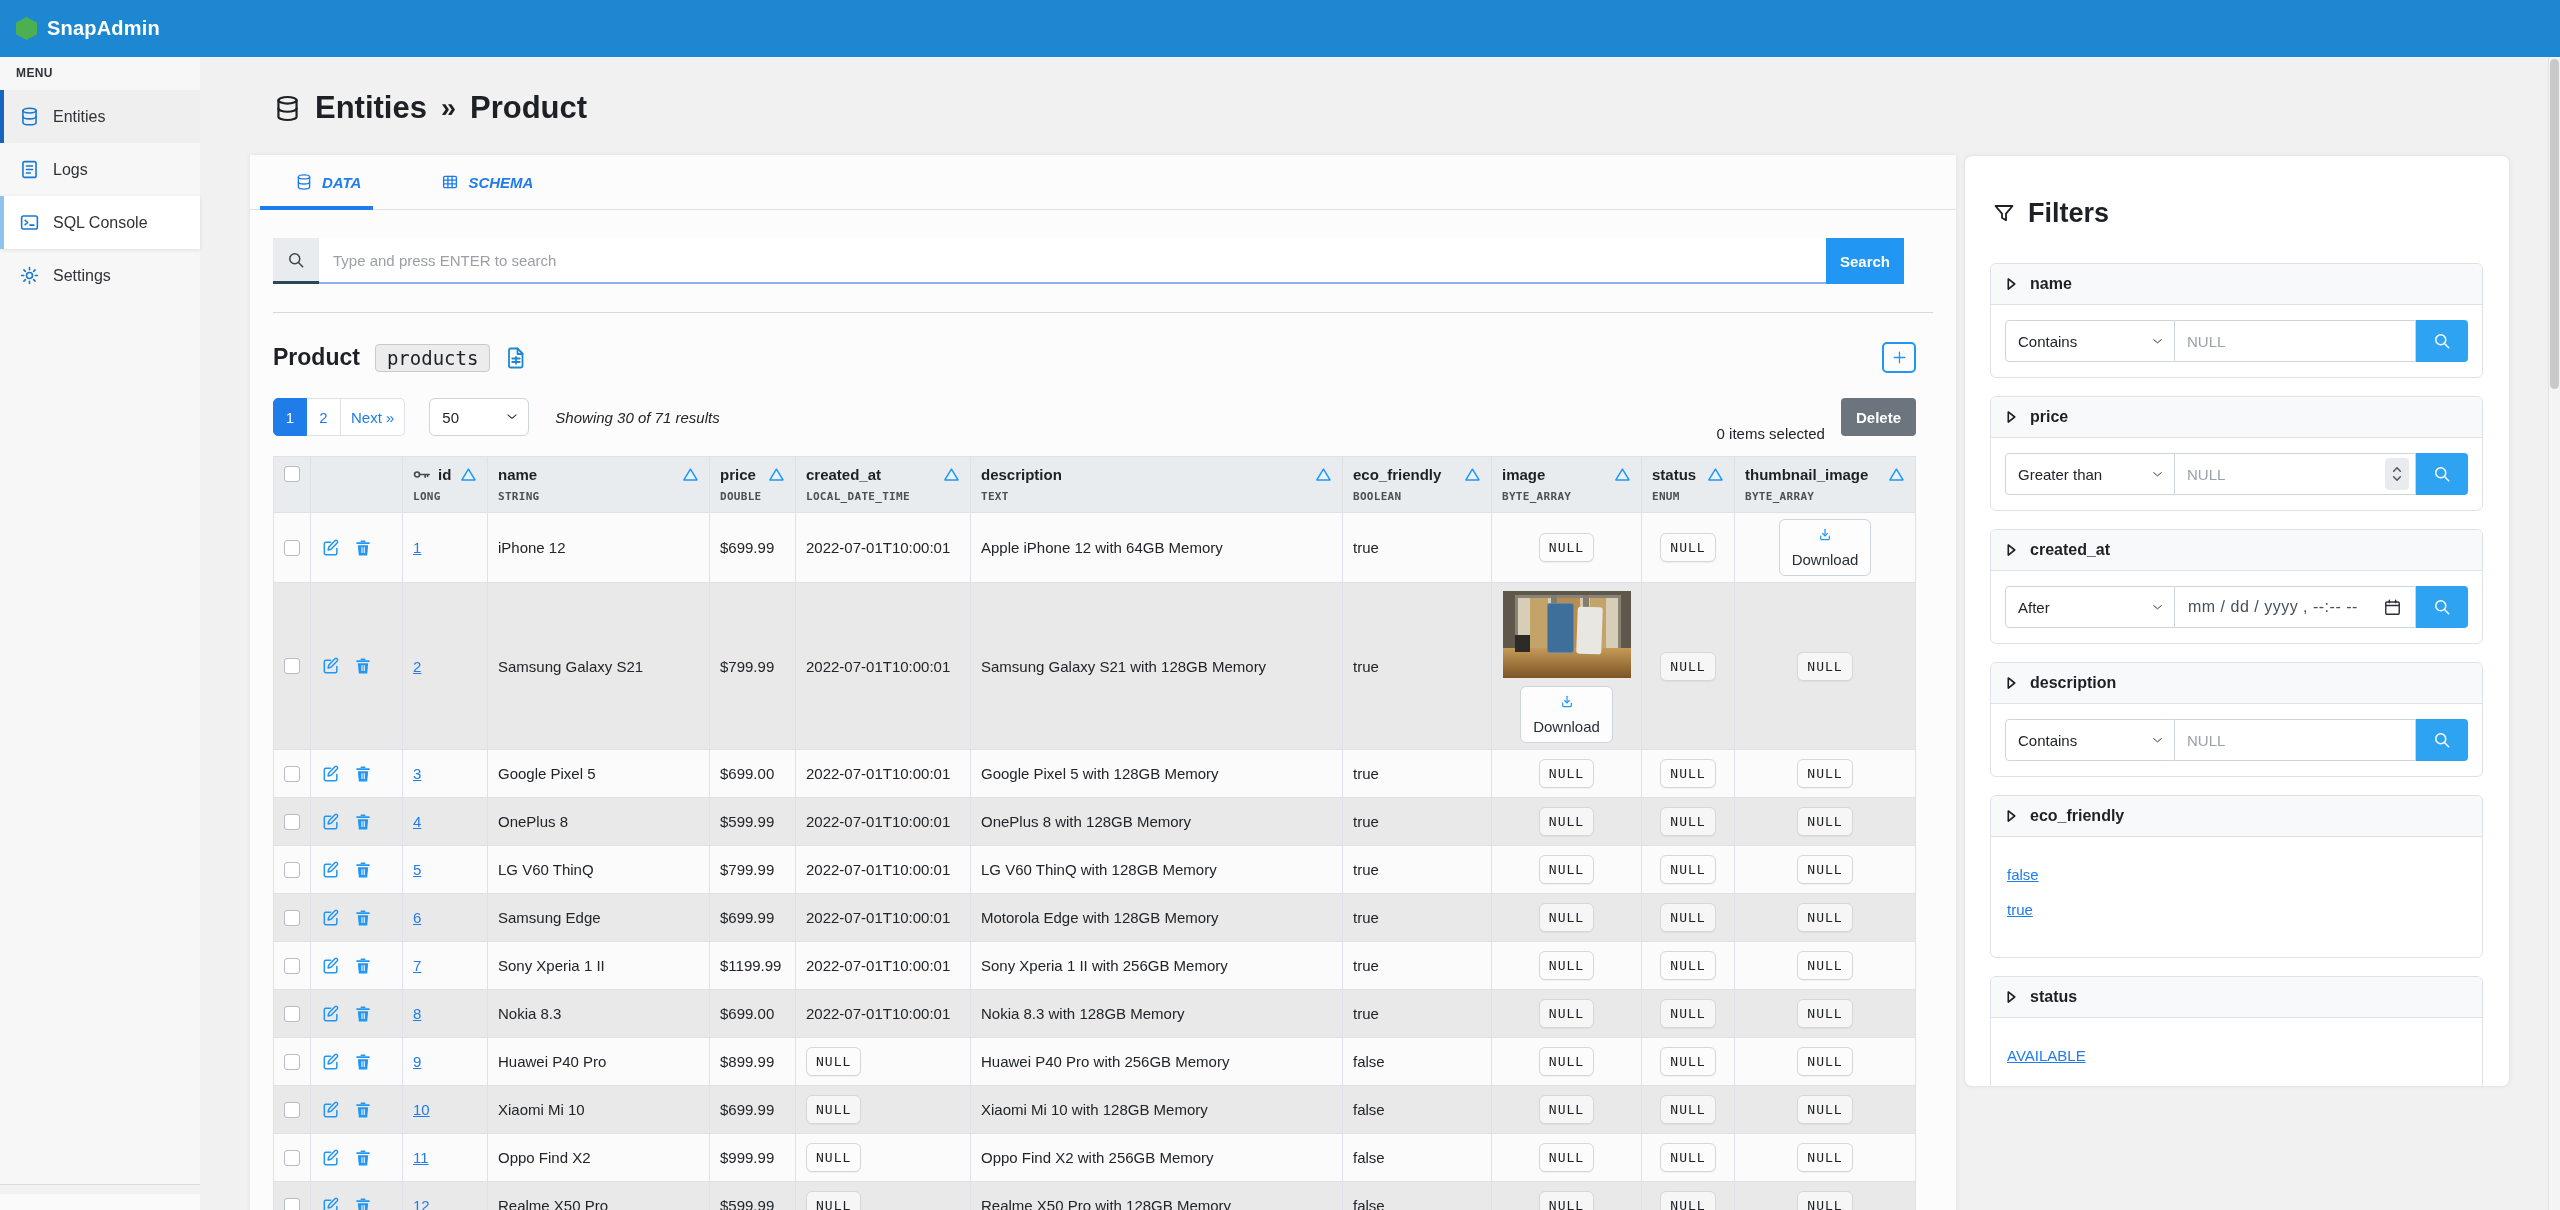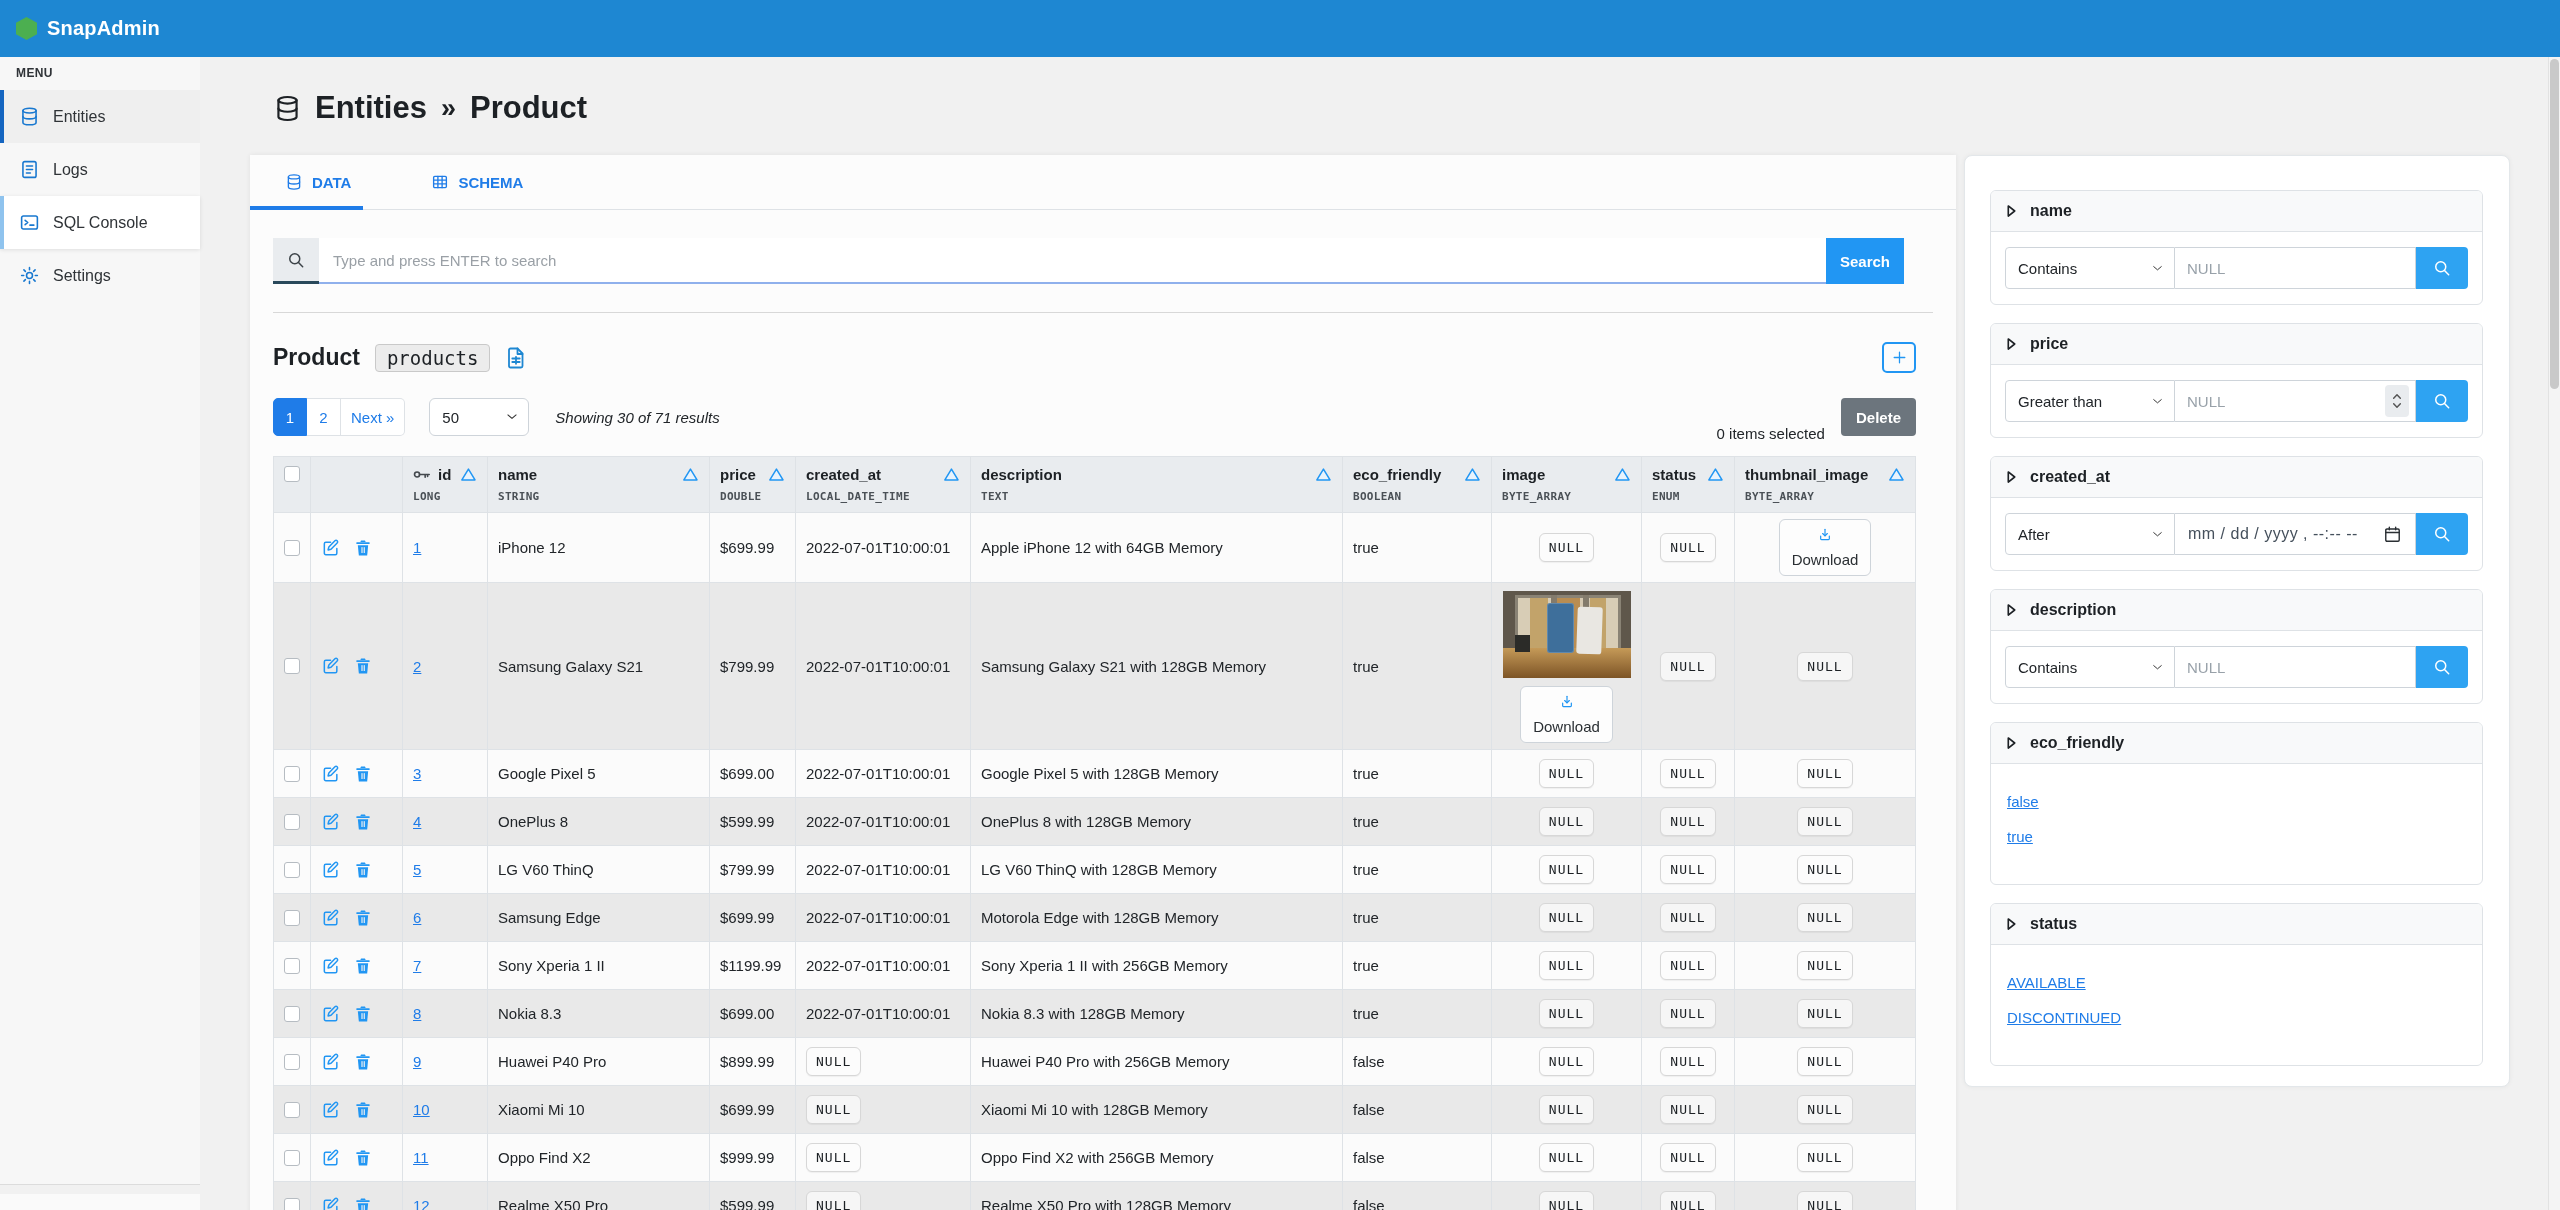--- a/index.html
+++ b/index.html
@@ -31,21 +31,21 @@
   .main { position:absolute; left:200px; top:57px; width:2360px; height:1153px;
     background:#f1f1f1; overflow:hidden; }
   .page-title { position:absolute; left:73px; top:33px; display:flex; align-items:center;
     gap:13px; font-size:31px; font-weight:bold; color:#1d2125; }
   .pt-icon { width:29px; height:29px; color:#1d2125; display:inline-flex; }
   .pt-sep { font-size:27px; margin:0 1px; }
 
   .content-card { position:absolute; left:50px; top:98px; width:1706px; height:1130px;
     background:#fcfcfc; box-shadow:0 0 5px rgba(0,0,0,.07); }
 
-  .tabs { display:flex; align-items:stretch; height:55px; border-bottom:1px solid #dee2e6; padding-left:23px; }
+  .tabs { display:flex; align-items:stretch; height:55px; border-bottom:1px solid #dee2e6; padding-left:33px;font-style:italic; }
   .tab { display:inline-flex; align-items:center; gap:9px; padding:0 12px; margin-right:56px;
     font-size:15px; font-weight:bold; color:var(--link-blue); position:relative; cursor:pointer; }
   .tab .t-icon { width:18px; height:18px; display:inline-flex; }
   .tab.active:after { content:""; position:absolute; left:-23px; right:0; bottom:-1px;
     height:4px; background:var(--link-blue); }
 
   .search-row { display:flex; height:46px; margin:28px 52px 0 23px; }
   .search-icon-box { width:46px; background:#e9ecef; border-bottom:3px solid #29495b;
     display:flex; align-items:center; justify-content:center; color:#3c4348; }
   .search-icon-box svg { width:20px; height:20px; }
@@ -826,20 +826,28 @@
             <td></td>
             <td></td>
             <td></td>
             <td></td>
           </tr>
         </tbody>
     </table>
   </section>
 
   <aside class="filters-card">
+    <h2 class="filters-title">
+      <span class="funnel ic" id="funnel-ic">
+          <svg viewBox="0 0 24 24" fill="none" stroke="currentColor" stroke-width="1.8" stroke-linecap="round" stroke-linejoin="round">
+            <path d="M3.5 4h17l-6.5 7.6v6.6l-4-2.4v-4.2L3.5 4z"></path>
+          </svg>
+        </span>
+      <span>Filters</span>
+    </h2>
     <div class="f-cards" id="filter-cards">
         <div class="f-card">
           <div class="f-head">
             <span class="f-caret ic">
               <svg viewBox="0 0 12 14" fill="none" stroke="currentColor" stroke-width="1.8" stroke-linecap="round" stroke-linejoin="round">
                 <path d="M2.5 1.5l7 5.5-7 5.5z"></path>
               </svg>
             </span>
             <span>name</span>
           </div>

